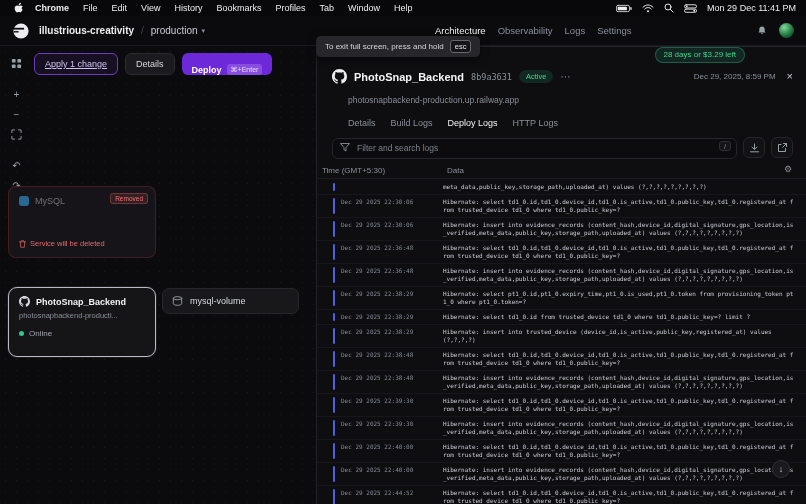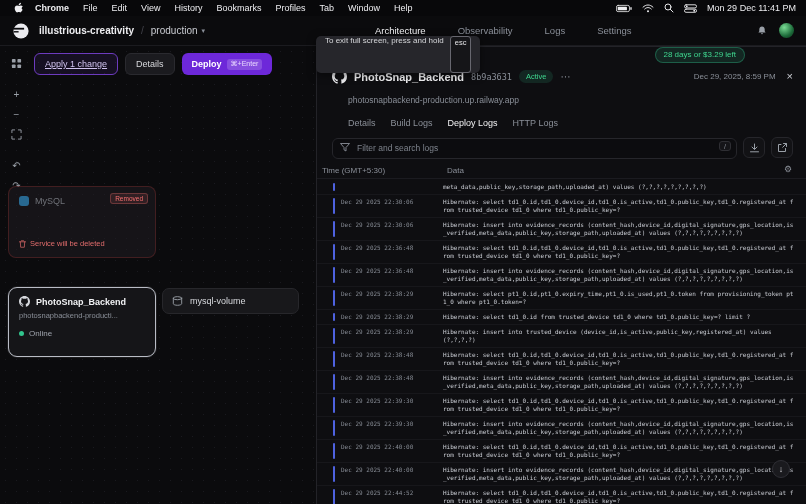--- a/index.html
+++ b/index.html
@@ -17,46 +17,46 @@
   .mb-clock{white-space:nowrap;}
 
   
   .app-header{position:absolute;top:16px;left:0;right:0;height:30px;background:#0b0b0d;
     border-bottom:1px solid #1b1b1f;display:flex;align-items:center;padding:0 12px;gap:9px;z-index:40;}
   .breadcrumb{display:flex;align-items:center;gap:7px;font-size:10px;}
   .bc-project{color:#ededf0;font-weight:bold;}
   .bc-sep{color:#42424a;}
   .bc-env{color:#c9cbd1;display:flex;align-items:center;gap:4px;}
   .chev{color:#8a8f98;font-size:7px;line-height:1;}
-  .hdr-nav{margin-left:auto;display:flex;align-items:center;gap:32px;font-size:9.5px;color:#8a8f98;}
+  .hdr-nav{margin-left:auto;display:flex;align-items:center;gap:12px;font-size:9.5px;color:#8a8f98;}
   .hdr-nav .nav-item.active{color:#f4f4f6;}
   .hdr-right{display:flex;align-items:center;gap:11px;margin-left:14px;}
   .trial-badge{background:rgba(52,211,153,.13);border:1px solid rgba(52,211,153,.32);color:#3fd68f;
     font-size:8px;padding:2.5px 8px;border-radius:10px;white-space:nowrap;margin-top:48px;}
   .avatar{width:15px;height:15px;border-radius:50%;
     background:radial-gradient(circle at 35% 30%,#7bdc95,#1d6b3a 60%,#0a2d17);}
 
   
-  .toast{position:absolute;left:316px;top:36px;height:37px;z-index:70;background:#26262b;
-    border-radius:5px;display:flex;gap:6px;padding:0 9px;font-size:8px;color:#d6d7da;
+  .toast{position:absolute;left:316px;top:36px;height:21px;z-index:70;background:#26262b;
+    border-radius:5px;display:flex;align-items:center;gap:6px;padding:0 9px;font-size:8px;color:#d6d7da;
     box-shadow:0 2px 8px rgba(0,0,0,.5);}
   .keycap{border:1px solid #67676f;border-radius:3px;background:#151518;padding:1px 4px;font-size:7.5px;color:#e3e3e6;}
 
   
   .canvas{position:absolute;top:46px;left:0;width:316px;bottom:0;background:#0b0b0d;
     background-image:radial-gradient(#1a1a1f 0.8px,transparent 0.9px);background-size:11px 11px;}
   .canvas-toolbar{position:absolute;left:8px;top:9px;display:flex;flex-direction:column;gap:3px;}
   .tool-btn{width:17px;height:17px;border-radius:4px;display:flex;align-items:center;justify-content:center;
     color:#9aa0a8;font-size:10px;line-height:1;}
   .tool-gap{height:8px;}
   .action-row{position:absolute;left:34px;top:7px;display:flex;gap:7px;}
   .btn{height:22px;display:flex;align-items:center;gap:5px;padding:0 10px;border-radius:6px;font-size:9px;white-space:nowrap;}
   .btn-apply{border:1px solid #6d3bbf;background:rgba(109,59,191,.12);color:#cfc2ee;text-decoration:underline;}
   .btn-details{border:1px solid #2a2a2f;background:#1b1b1f;color:#d8d9dd;}
-  .btn-deploy{background:#6d28d9;color:#fff;font-weight:bold;}
+  .btn-deploy{background:#6d28d9;color:#fff;font-weight:bold;align-items:flex-end;}
   .deploy-kbd{background:rgba(255,255,255,.18);color:#ead9ff;font-size:7px;padding:1.5px 4px;border-radius:3px;font-weight:normal;}
 
   .card-mysql{position:absolute;left:8px;top:140px;width:148px;height:72px;border-radius:8px;
     background:rgba(32,30,34,.55);border:1px solid rgba(150,50,50,.35);padding:9px 10px;}
   .mysql-title-row{display:flex;align-items:center;gap:6px;color:#84888f;font-size:9px;opacity:.8;}
   .mysql-icon{width:10px;height:10px;border-radius:3px;background:#2d7fb0;}
   .removed-badge{position:absolute;top:6px;right:7px;font-size:6.5px;color:#f87171;
     background:rgba(248,113,113,.12);border:1px solid rgba(248,113,113,.3);padding:1px 4px;border-radius:3px;}
   .mysql-warning{position:absolute;left:10px;bottom:9px;display:flex;align-items:center;gap:4px;color:#e06c6c;font-size:7.5px;}
 

